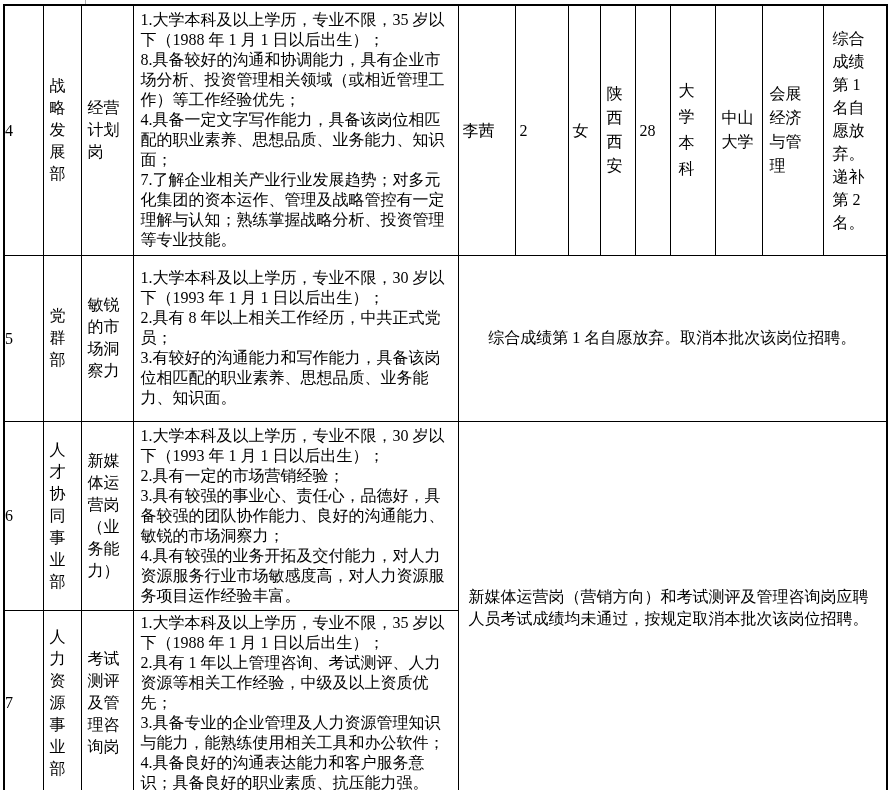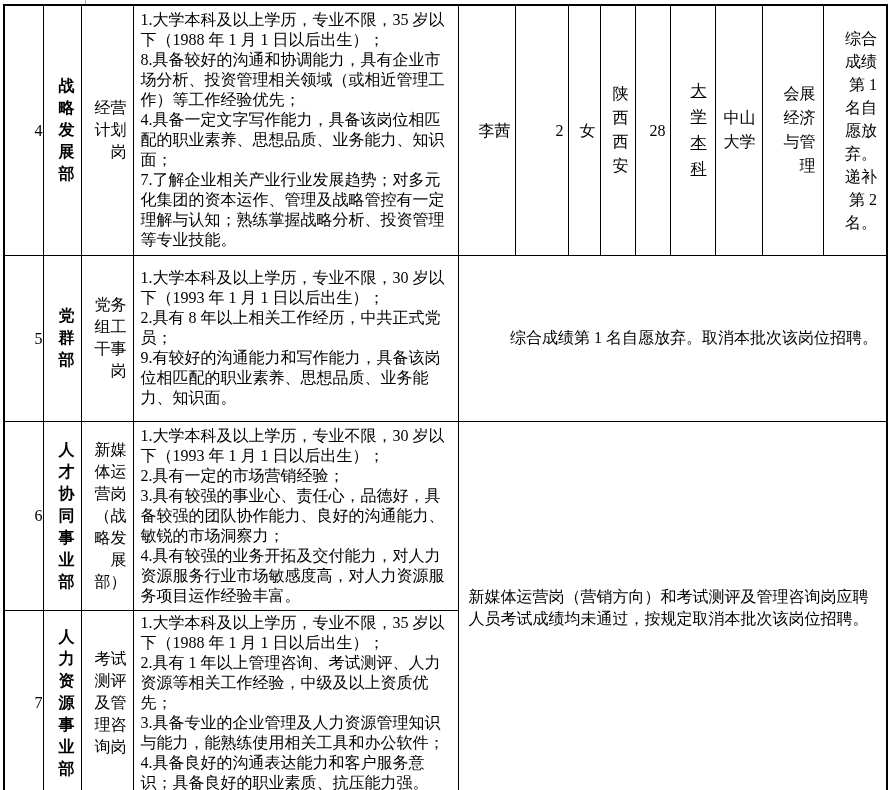--- a/index.html
+++ b/index.html
@@ -16,45 +16,45 @@
   table.recruit{
     position:absolute;left:3px;top:4px;
     width:884px;table-layout:fixed;
     border-collapse:collapse;
     border:2px solid #000;
     font-size:16px;
   }
   td{
     border:1px solid #000;
     vertical-align:middle;
-    text-align:right;
+    text-align:left;
     line-height:21px;
     word-break:normal;
     overflow-wrap:break-word;
     padding:0 4px;
   }
   tr.r4{height:250px;}
   tr.r5{height:166px;}
   tr.r6{height:189px;}
   tr.r7{height:173px;}
   td.c-num{padding:0;}
-  td.c-dept{padding:0 6px;line-height:22px;font-weight:bold;}
+  td.c-dept{padding:0 6px;line-height:22px;}
   td.c-post{padding:0 6px;line-height:22px;margin-left:17px;}
   td.c-req{
     text-align:left;vertical-align:middle;
     padding:2px 6px 2px 7px;line-height:20px;
   }
   td.c-req .req{display:block;}
   td.c-city{padding:0 6px;line-height:24px;font-family:Liberation Serif, serif;}
-  td.c-edu{padding:0 8px;line-height:26px;text-decoration:underline;}
+  td.c-edu{padding:0 8px;line-height:26px;}
   td.c-univ{padding:4px 6px;line-height:24px;}
   td.c-major{padding:10px 7px;line-height:24px;}
   td.c-note{padding:0 9px;line-height:23px;}
   td.c-merged-note{
-    padding:0 8px;line-height:22px;
+    text-align:center;padding:0 8px;line-height:22px;
   }
   td.c-merged-note-2{
     text-align:left;padding:0 10px;line-height:22px;
   }
 </style>
 </head>
 <body>
 
 <div class="page">
   <div class="crop-artifact"></div>
@@ -94,33 +94,33 @@
       <td class="c-age">28</td>
       <td class="c-edu">大学本科</td>
       <td class="c-univ">中山大学</td>
       <td class="c-major">会展经济与管理</td>
       <td class="c-note">综合成绩第 1 名自愿放弃。递补第 2 名。</td>
     </tr>
 
     <tr class="r5">
       <td class="c-num">5</td>
       <td class="c-dept">党群部</td>
-      <td class="c-post">党务组工干事岗</td>
+      <td class="c-post">敏锐的市场洞察力</td>
       <td class="c-req">
         <span class="req">1.大学本科及以上学历，专业不限，30 岁以下（1993 年 1 月 1 日以后出生）；</span>
         <span class="req">2.具有 8 年以上相关工作经历，中共正式党员；</span>
-        <span class="req">9.有较好的沟通能力和写作能力，具备该岗位相匹配的职业素养、思想品质、业务能力、知识面。</span>
+        <span class="req">3.有较好的沟通能力和写作能力，具备该岗位相匹配的职业素养、思想品质、业务能力、知识面。</span>
       </td>
       <td class="c-merged-note" colspan="9">综合成绩第 1 名自愿放弃。取消本批次该岗位招聘。</td>
     </tr>
 
     <tr class="r6">
       <td class="c-num">6</td>
       <td class="c-dept">人才协同事业部</td>
-      <td class="c-post">新媒体运营岗（战略发展部）</td>
+      <td class="c-post">新媒体运营岗（业务能力）</td>
       <td class="c-req">
         <span class="req">1.大学本科及以上学历，专业不限，30 岁以下（1993 年 1 月 1 日以后出生）；</span>
         <span class="req">2.具有一定的市场营销经验；</span>
         <span class="req">3.具有较强的事业心、责任心，品德好，具备较强的团队协作能力、良好的沟通能力、敏锐的市场洞察力；</span>
         <span class="req">4.具有较强的业务开拓及交付能力，对人力资源服务行业市场敏感度高，对人力资源服务项目运作经验丰富。</span>
       </td>
       <td class="c-merged-note-2" colspan="9" rowspan="2">新媒体运营岗（营销方向）和考试测评及管理咨询岗应聘人员考试成绩均未通过，按规定取消本批次该岗位招聘。</td>
     </tr>
 
     <tr class="r7">

